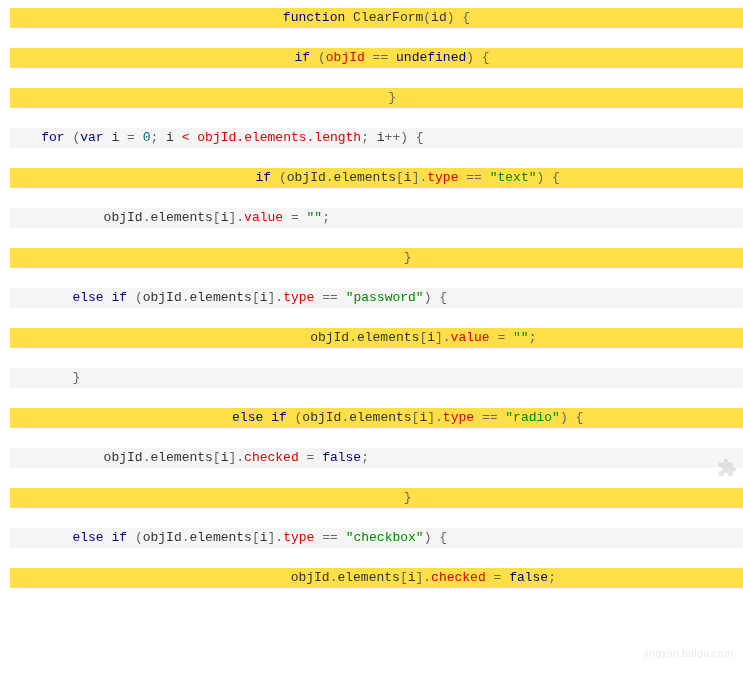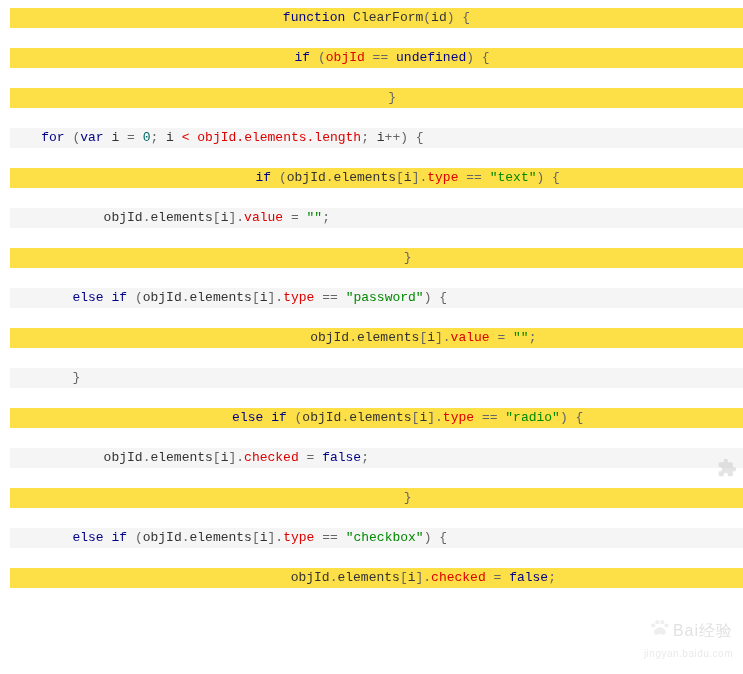--- a/index.html
+++ b/index.html
@@ -107,28 +107,14 @@
 
 </pre>
 
 <div class="puzzle-icon">
   <svg viewBox="0 0 24 24" width="20" height="20">
     <path fill="#bbb" d="M20.5 11H19V7c0-1.1-.9-2-2-2h-4V3.5C13 2.12 11.88 1 10.5 1S8 2.12 8 3.5V5H4c-1.1 0-2 .9-2 2v3.8h1.5c1.5 0 2.7 1.2 2.7 2.7S5 16.2 3.5 16.2H2V20c0 1.1.9 2 2 2h3.8v-1.5c0-1.5 1.2-2.7 2.7-2.7s2.7 1.2 2.7 2.7V22H17c1.1 0 2-.9 2-2v-4h1.5c1.38 0 2.5-1.12 2.5-2.5S21.88 11 20.5 11z"></path>
   </svg>
 </div>
 
 <div class="watermark">
-  <div>
-    <span class="paw">
-      <svg width="20" height="20" viewBox="0 0 24 24">
-          <g fill="#bbb">
-            <circle cx="5" cy="9" r="2.5"></circle>
-            <circle cx="10" cy="5" r="2.5"></circle>
-            <circle cx="16" cy="5" r="2.5"></circle>
-            <circle cx="21" cy="9" r="2.5"></circle>
-            <path d="M13 11c-3 0-7 3-7 6 0 2 1.5 3 3.5 3 1.5 0 2-1 3.5-1s2 1 3.5 1c2 0 3.5-1 3.5-3 0-3-4-6-7-6z"></path>
-          </g>
-        </svg>
-    </span>
-    <span class="wm-main"><span>Bai</span><span>经验</span></span>
-  </div>
   <div class="wm-sub">jingyan.baidu.com</div>
 </div>
 
 </body></html>

